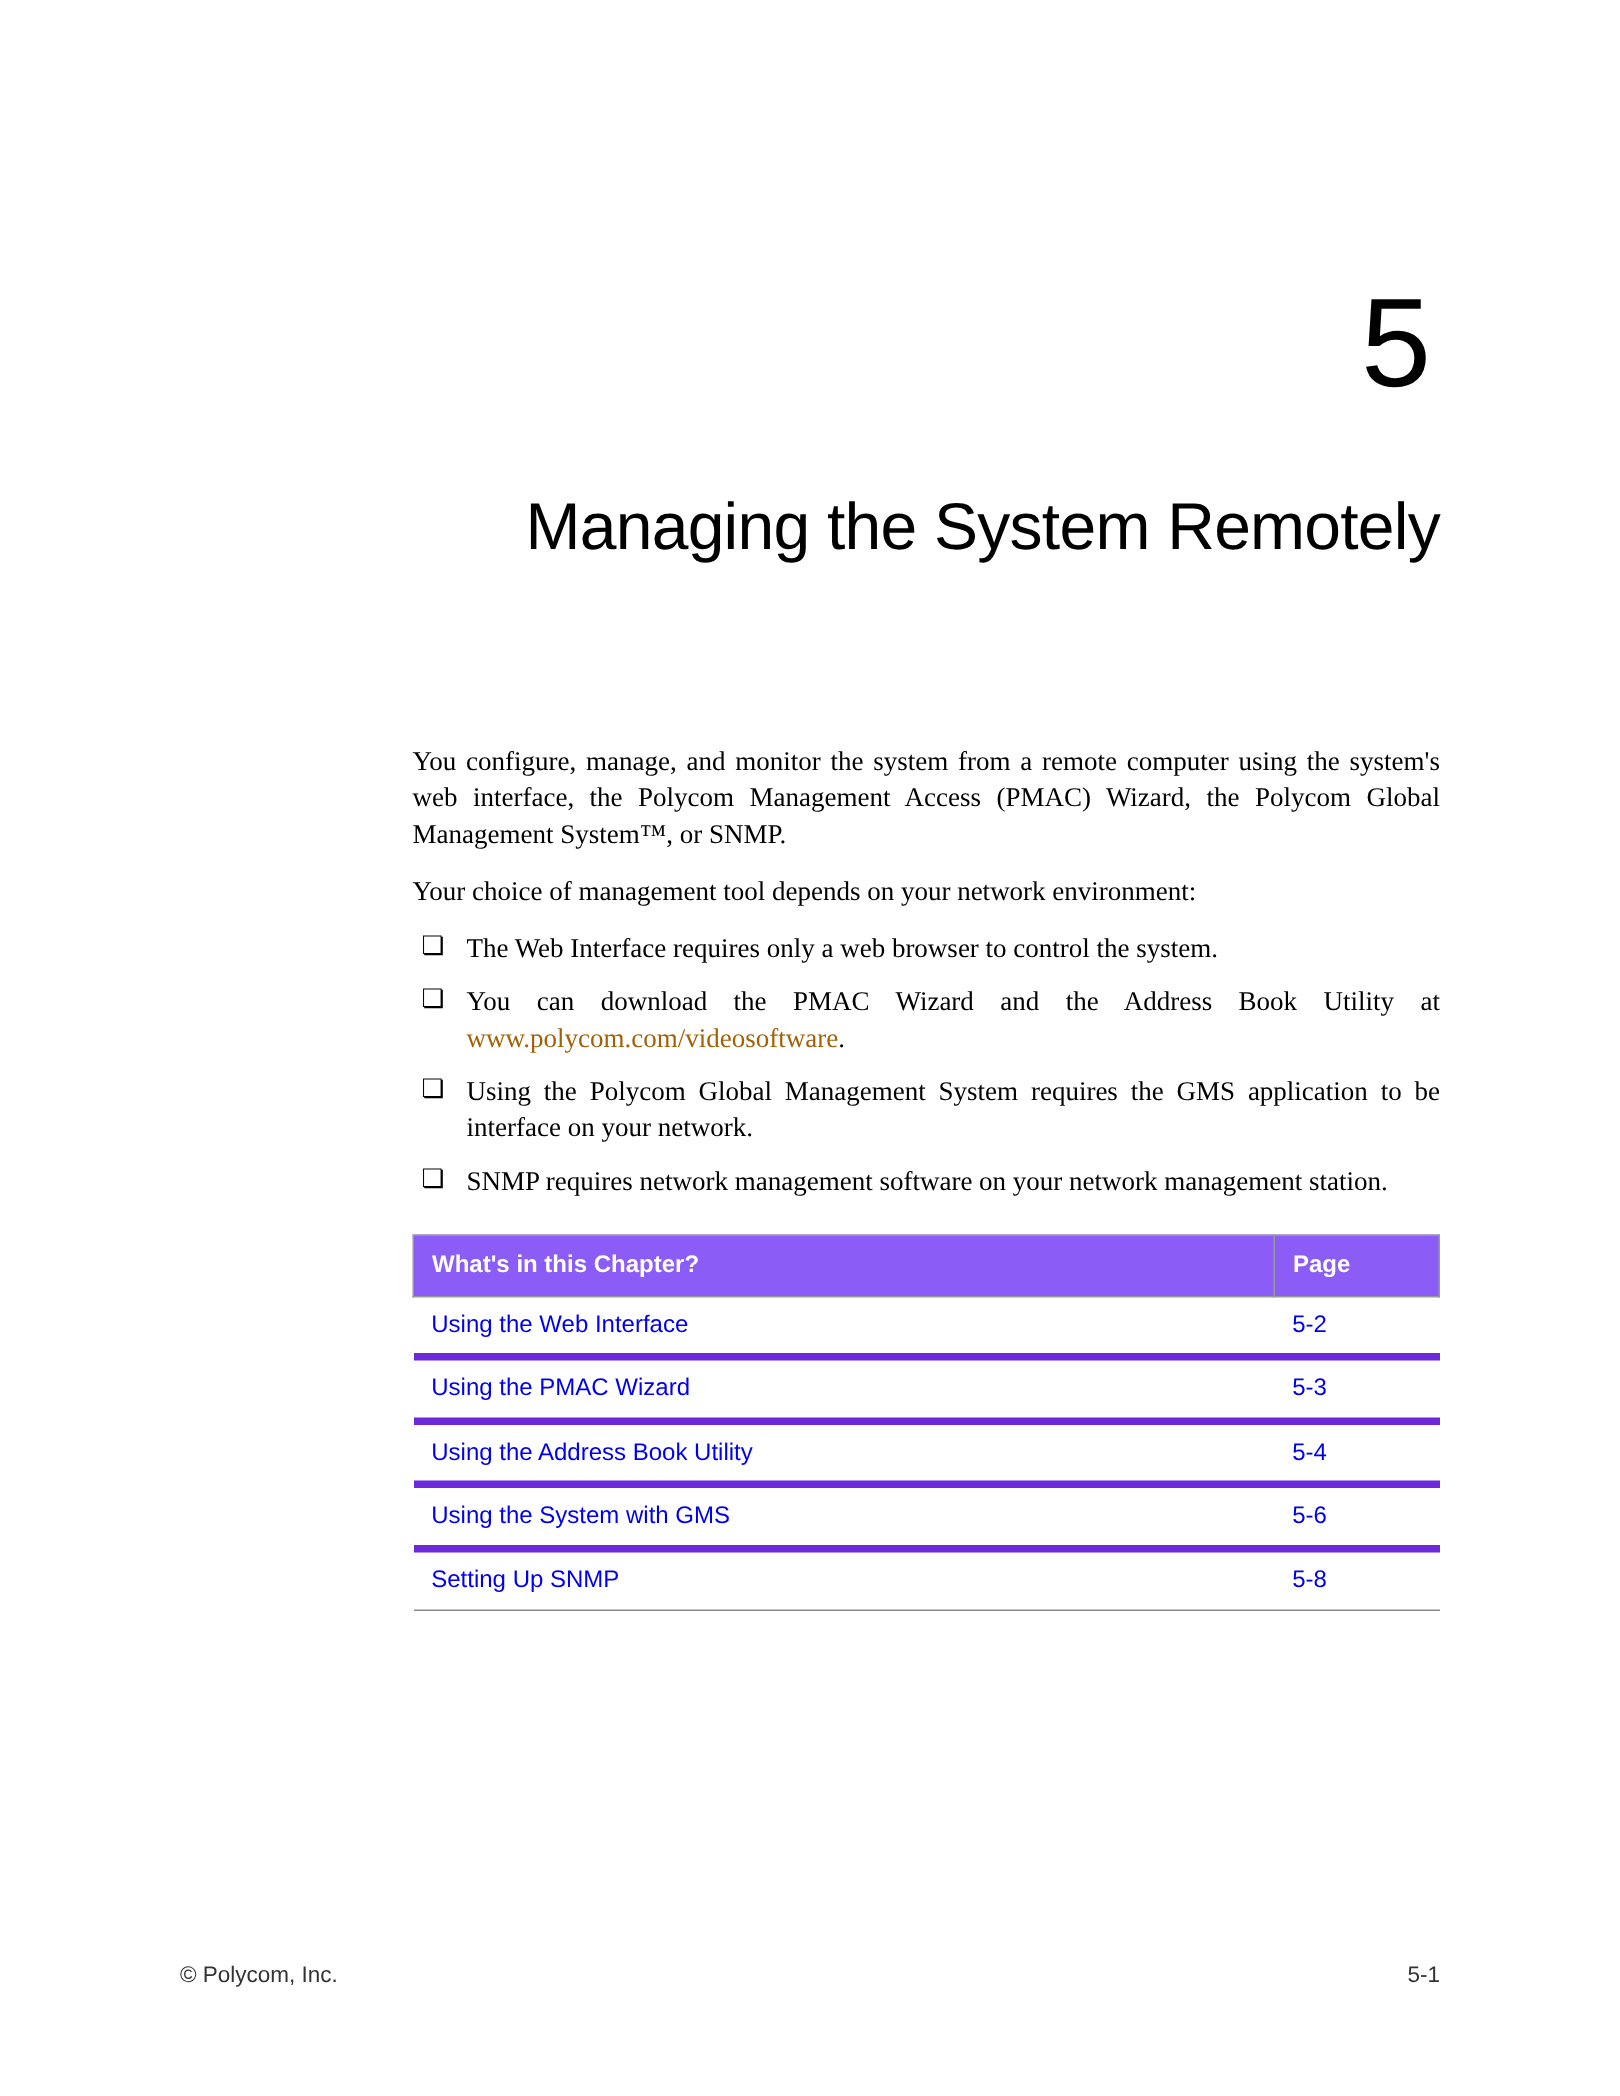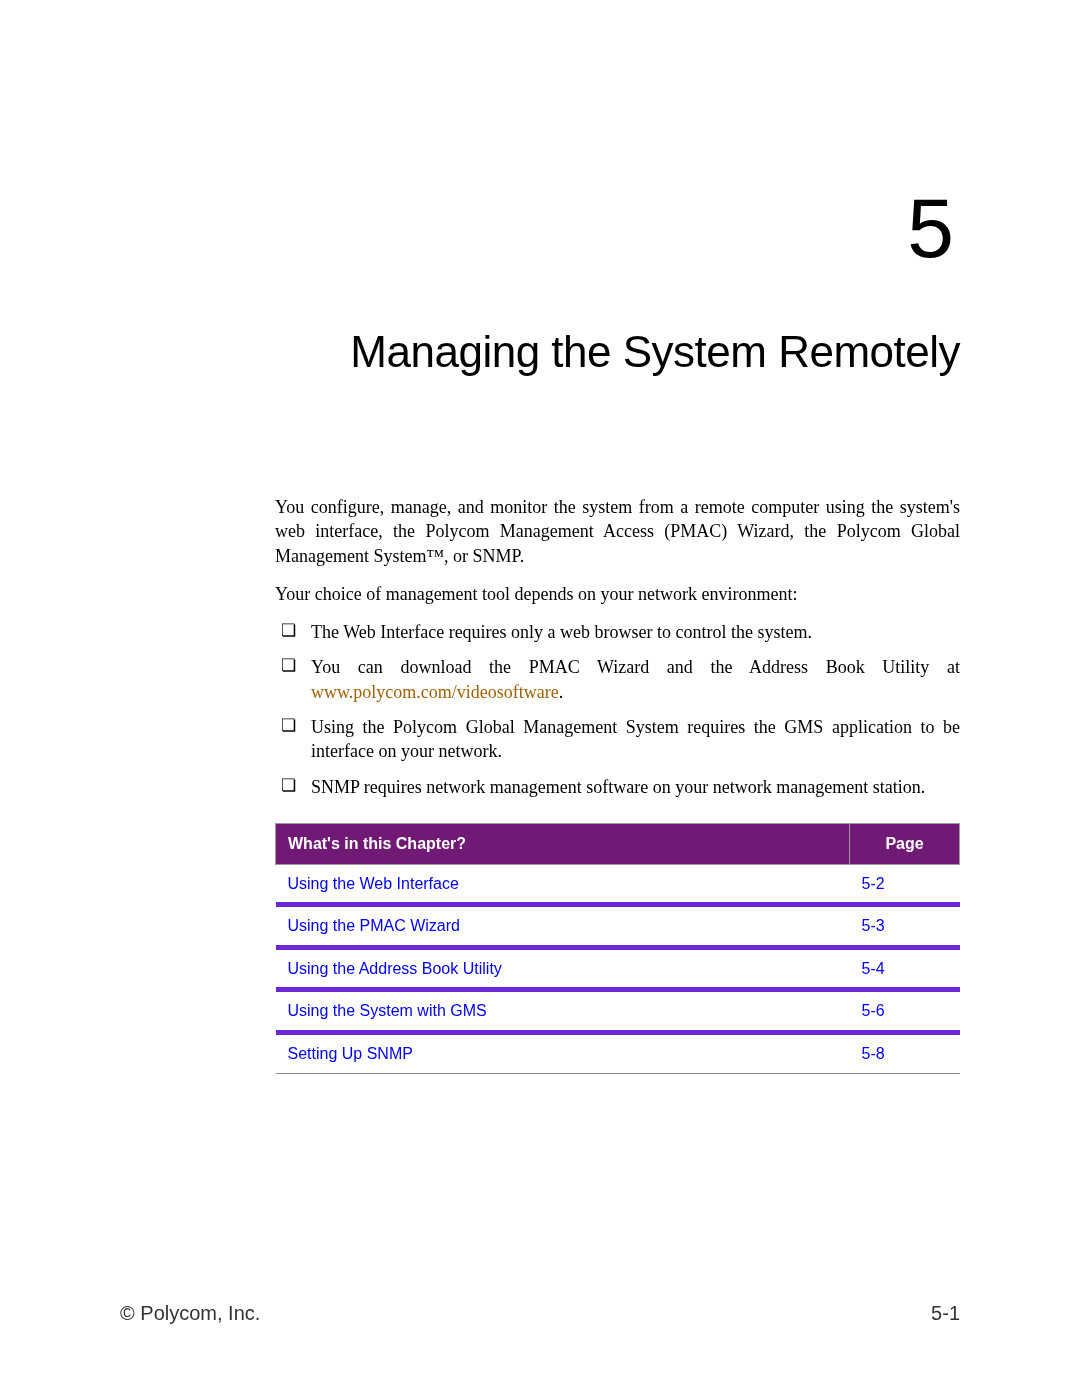--- a/index.html
+++ b/index.html
@@ -67,48 +67,47 @@
       color: #a16207;
     }
     .toc-table {
       width: 100%;
       border-collapse: collapse;
       margin-top: 24px;
       font-family: Arial, Helvetica, sans-serif;
       font-size: 16px;
     }
     .toc-table th {
-      background: #701a75;
+      background: #8b5cf6;
       color: #ffffff;
       font-weight: bold;
       text-align: left;
       padding: 9px 12px;
       border: 1px solid #999;
     }
     .toc-table th.page-col {
       width: 110px;
-      text-align: center;
     }
     .toc-table td {
       padding: 8px 12px;
       border-bottom: 5px solid #6d28d9;
       color: #0000ee;
     }
     .toc-table tr:last-child td {
       border-bottom: 1px solid #888;
     }
     .footer {
       position: absolute;
       bottom: 72px;
       left: 120px;
       right: 120px;
       display: flex;
       justify-content: space-between;
       font-family: 'Trebuchet MS', Arial, sans-serif;
-      font-size: 20px;
+      font-size: 15px;
       color: #333;
     }
   </style>
 </head>
 <body>
 
 <div class="page">
 
   <div class="chapter-number">5</div>
 

